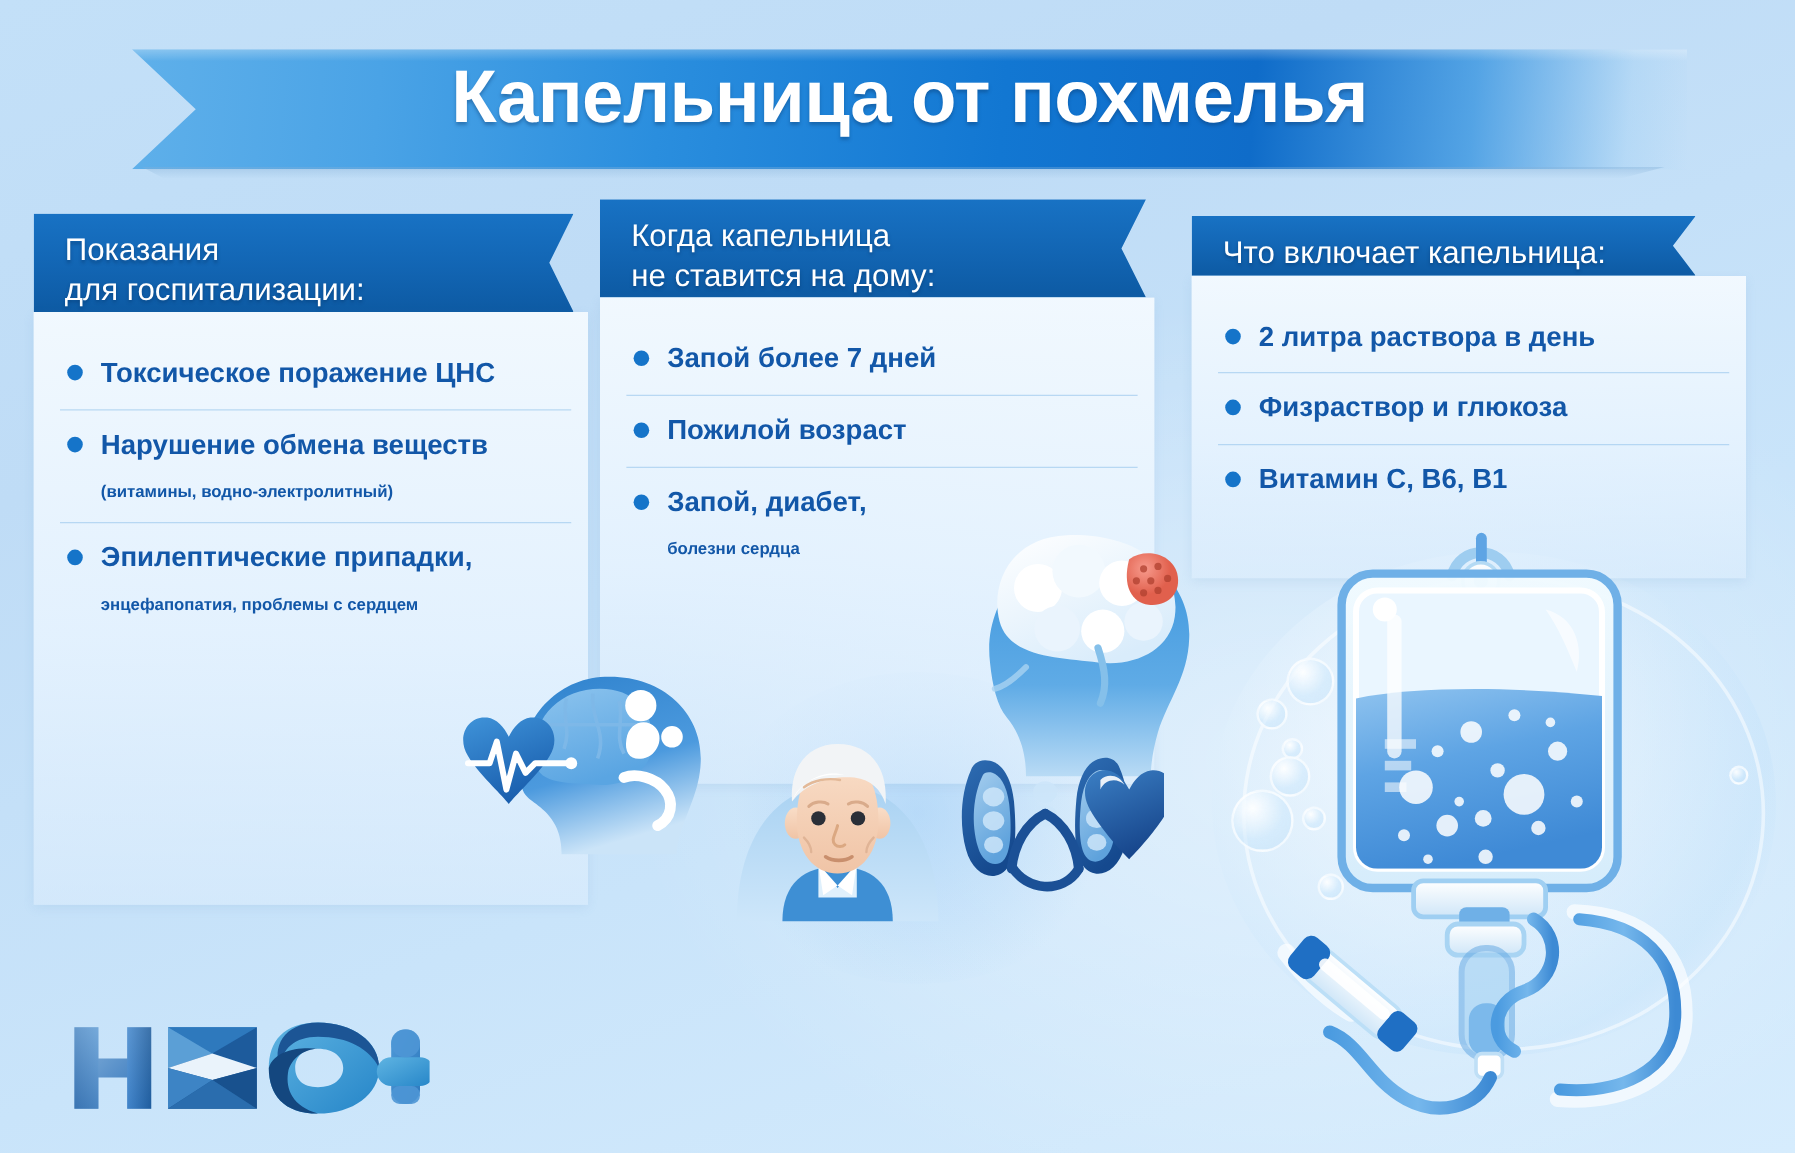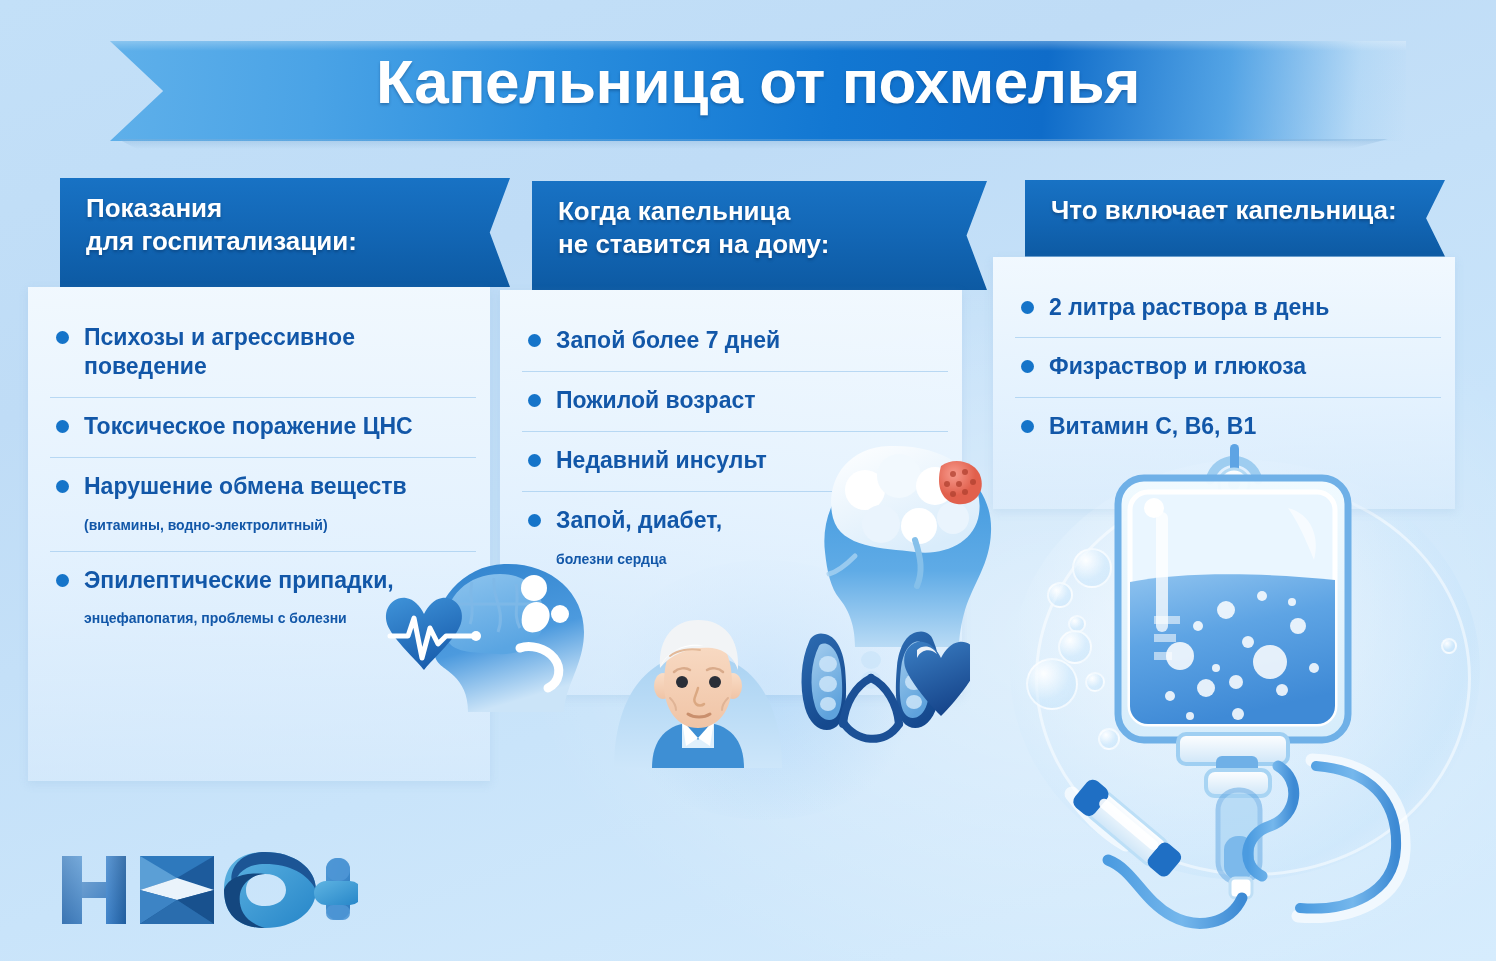--- a/index.html
+++ b/index.html
@@ -85,35 +85,34 @@
     letter-spacing: -0.5px;
     text-shadow: 0 2px 3px rgba(10,55,105,0.38);
     white-space: nowrap;
   }
 
   
   .column {
     position: absolute;
   }
   #col-1 { left: 28px;  top: 178px; width: 462px; }
-  #col-2 { left: 500px; top: 181px; width: 462px; }
+  #col-2 { left: 500px; top: 166px; width: 462px; }
   #col-3 { left: 993px; top: 180px; width: 501px; }
 
   .col-header {
     position: relative;
     background: linear-gradient(to bottom, #1872c4 0%, #1265b3 55%, #0d5aa3 100%);
     color: #ffffff;
     font-size: 26px;
-    font-weight: bold;
+    font-weight: normal;
     line-height: 1.25;
-    padding: 14px 34px 30px 26px;
+    padding: 14px 34px 3px 26px;
     box-sizing: border-box;
     text-shadow: 0 2px 3px rgba(5,45,90,0.45);
     box-shadow: 0 4px 7px rgba(60,120,180,0.22);
-    margin-left: 32px;
   }
   #col-1 .col-header {
     width: 450px;
     clip-path: polygon(0 0, 100% 0, 95.5% 50%, 100% 100%, 0 100%);
   }
   #col-2 .col-header {
     width: 455px;
     clip-path: polygon(0 0, 100% 0, 95.5% 50%, 100% 100%, 0 100%);
   }
   #col-3 .col-header {
@@ -221,58 +220,50 @@
 
   <div class="column" id="col-1">
     <div class="col-header">
       <span class="hline">Показания</span>
       <span class="hline">для госпитализации:</span>
     </div>
     <div class="col-body">
       <ul class="bullets">
         <li>
           <span class="dot"></span>
-          <span class="txt">Психозы и агрессивное поведение</span>
-        </li>
-        <li>
-          <span class="dot"></span>
           <span class="txt">Токсическое поражение ЦНС</span>
         </li>
         <li>
           <span class="dot"></span>
           <span class="txt">Нарушение обмена веществ</span>
           <span class="sub" style="padding:0 0 16px 0;">(витамины, водно-электролитный)</span>
         </li>
         <li>
           <span class="dot"></span>
           <span class="txt">Эпилептические припадки,</span>
-          <span class="sub" style="padding:0 0 16px 0;">энцефапопатия, проблемы с болезни</span>
+          <span class="sub" style="padding:0 0 16px 0;">энцефапопатия, проблемы с сердцем</span>
         </li>
       </ul>
     </div>
   </div>
 
   <div class="column" id="col-2">
     <div class="col-header">
       <span class="hline">Когда капельница</span>
       <span class="hline">не ставится на дому:</span>
     </div>
     <div class="col-body">
       <ul class="bullets">
         <li>
           <span class="dot"></span>
           <span class="txt">Запой более 7 дней</span>
         </li>
         <li>
           <span class="dot"></span>
           <span class="txt">Пожилой возраст</span>
-        </li>
-        <li>
-          <span class="dot"></span>
-          <span class="txt">Недавний инсульт</span>
         </li>
         <li>
           <span class="dot"></span>
           <span class="txt">Запой, диабет,</span>
           <span class="sub" style="padding:0 0 16px 0;">болезни сердца</span>
         </li>
       </ul>
     </div>
   </div>
 

